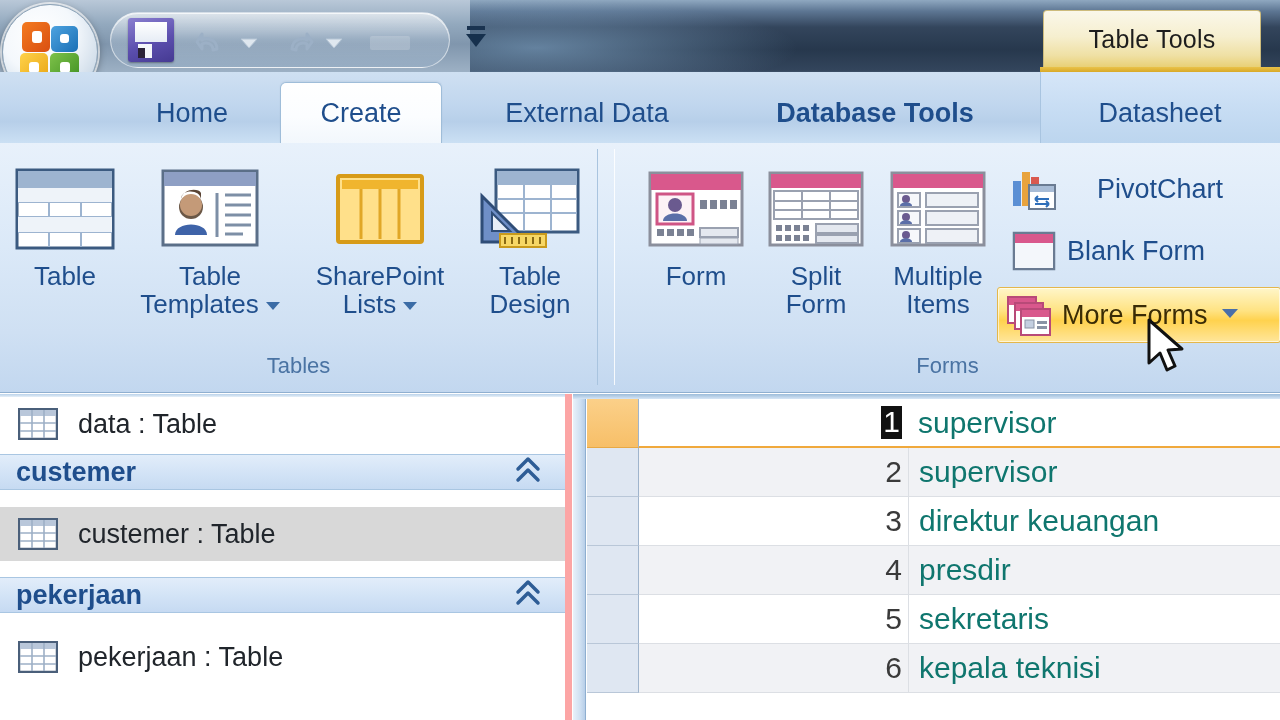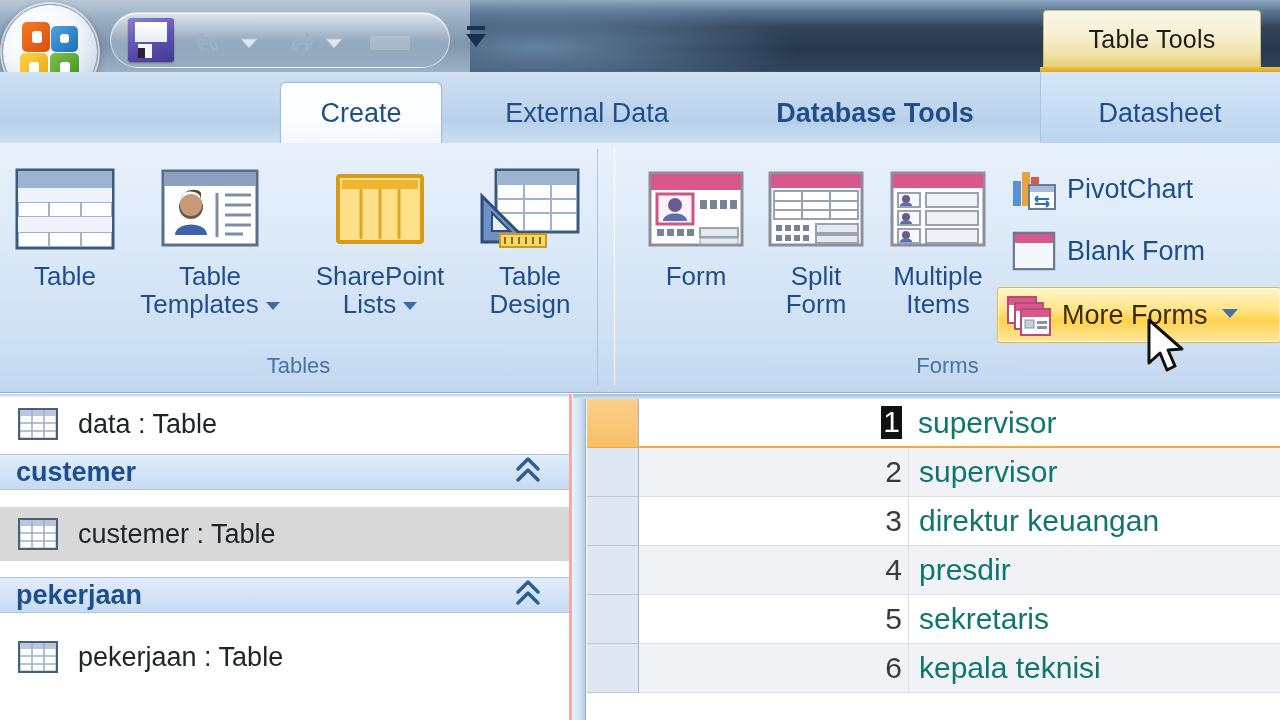--- a/index.html
+++ b/index.html
@@ -154,21 +154,21 @@
   .btn-small.hover {
     background: linear-gradient(180deg,#fff6c9 0%,#ffe383 42%,#ffd24e 60%,#ffe69b 100%);
     border:1px solid #e4b74b;
     box-shadow: inset 0 0 0 1px rgba(255,255,255,.6);
   }
   .btn-small.hover .cap { color:#3a2c06; }
 
   
   .navpane {
     position:absolute; left:0; top:394px; width:572px; height:326px;
-    background:#ffffff; border-right:3px solid #fca5a5;
+    background:#ffffff; border-right:7px solid #fca5a5;
     overflow:hidden;
   }
   .nav-top-edge { position:absolute; left:0; top:0; width:572px; height:3px;
      background:linear-gradient(180deg,#b9d2ea,#e6eff8); }
   .nav-item {
     position:absolute; left:0; width:572px; height:54px;
     display:flex; align-items:center; background:#ffffff;
   }
   .nav-item.sel { background:#d8d8d8; }
   .nav-item .ticon { width:40px; height:32px; margin-left:18px; margin-right:20px; flex:0 0 auto; }
@@ -280,20 +280,21 @@
     </svg>
   </div>
 
   <div class="ctx-tab">
     <span class="txt">Table Tools</span>
   </div>
   <div class="ctx-underline"></div>
 
   <div class="tabstrip">
     <div class="ctxzone"></div>
+    <div class="tab" id="tab0">Home</div>
     <div class="tab active" id="tab1">Create</div>
     <div class="tab" id="tab2">External Data</div>
     <div class="tab" id="tab3">Database Tools</div>
     <div class="tab" id="tab4">Datasheet</div>
   </div>
 
   <div class="ribbon">
 
     <div class="group first" id="grpTables">
 
@@ -463,21 +464,21 @@
               <circle cx="16" cy="64" r="4" fill="#6a5a8f"></circle>
                 <path d="M10 71 C10 66 22 66 22 71 Z" fill="#5b6fa8"></path>
               <rect x="36" y="58" width="52" height="14" fill="#eef1f6" stroke="#9aa1b0" stroke-width="2"></rect>
             </g>
           </svg>
         </div>
         <div class="cap">Multiple
 Items</div>
       </div>
 
-      <div class="btn-small" style="left:388px; top:14px; width:268px;">
+      <div class="btn-small" style="left:388px; top:14px; width:268px;gap:30px;">
         <div class="ic">
           <svg width="46" height="44" viewBox="0 0 46 44">
             <rect x="2" y="14" width="8" height="25" fill="#5b8fd4"></rect>
             <rect x="11" y="5" width="8" height="34" fill="#e8a33d"></rect>
             <rect x="20" y="10" width="8" height="29" fill="#d9594f"></rect>
             <rect x="18" y="18" width="26" height="24" fill="#ffffff" stroke="#6a7b92" stroke-width="2"></rect>
             <rect x="19" y="19" width="24" height="6" fill="#a8bcd6"></rect>
             <path d="M24 32 L38 32 M24 32 L27 29 M24 32 L27 35" stroke="#2f6fba" stroke-width="2" fill="none"></path>
             <path d="M38 37 L24 37 M38 37 L35 34 M38 37 L35 40" stroke="#2f6fba" stroke-width="2" fill="none"></path>
           </svg>

